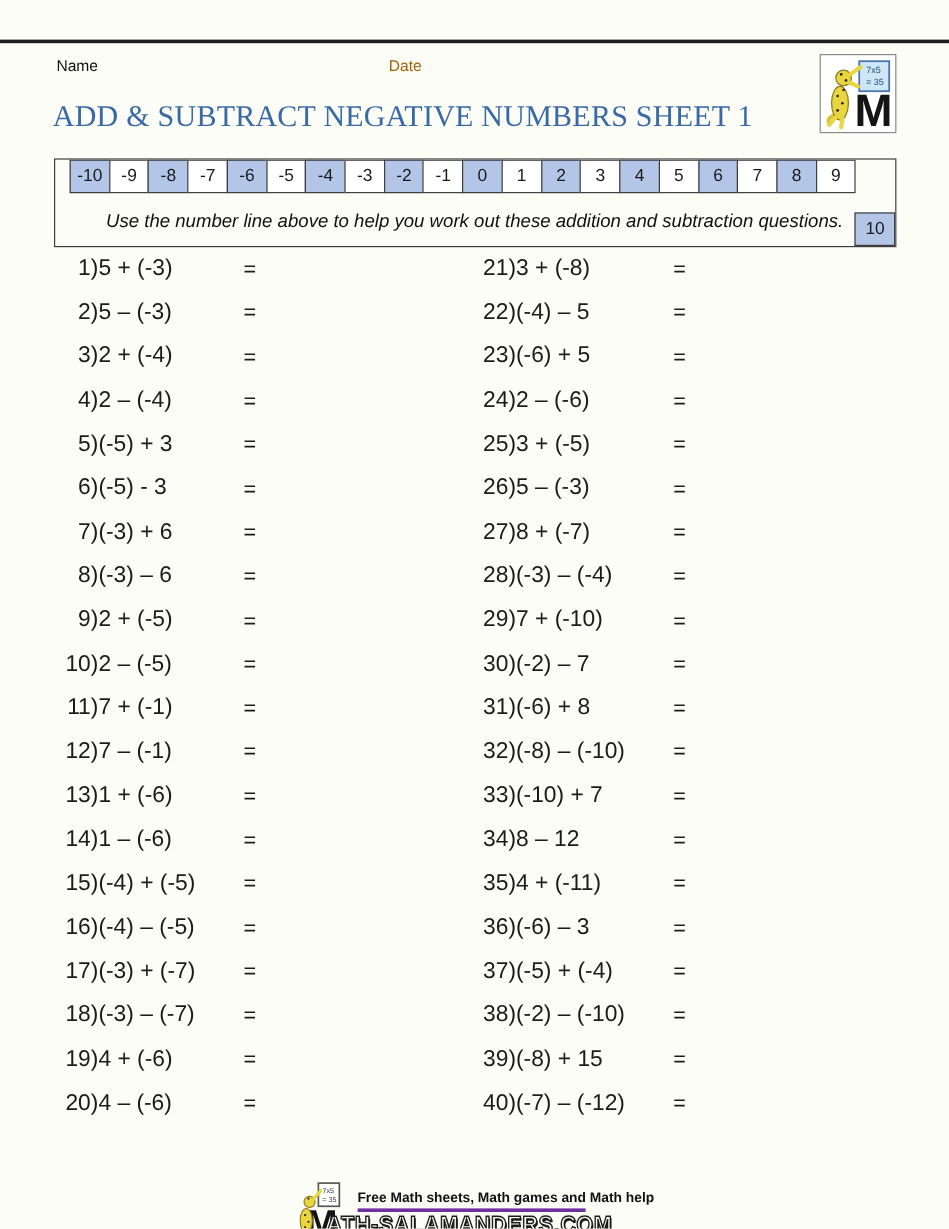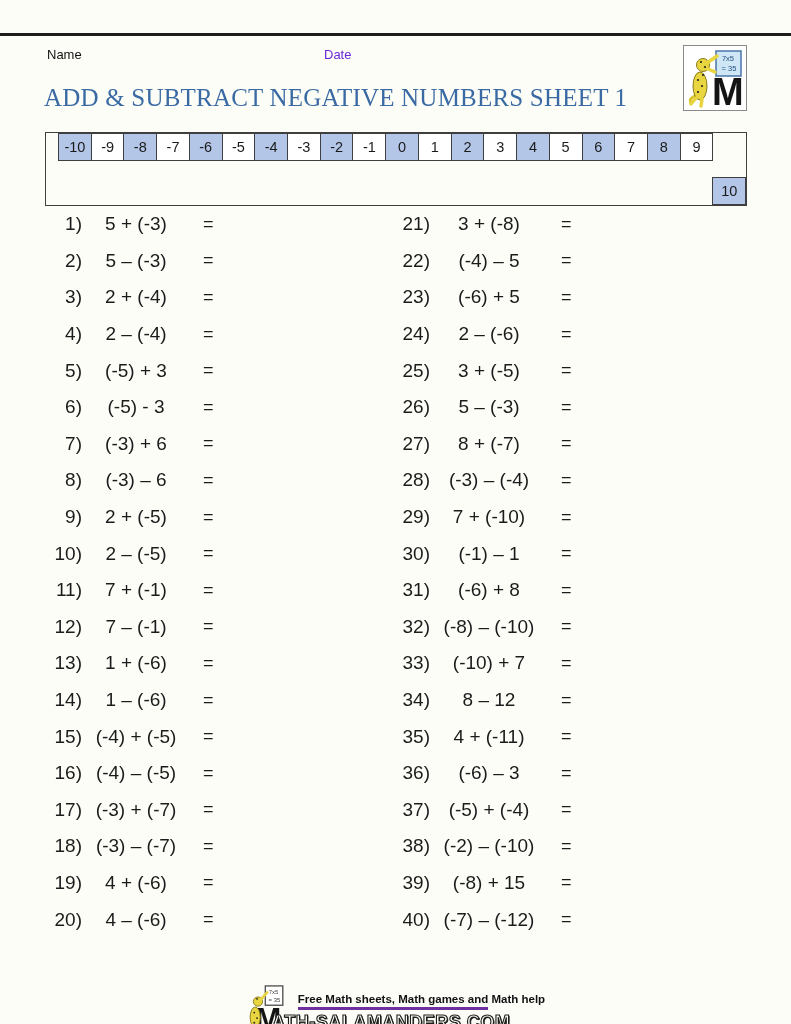--- a/index.html
+++ b/index.html
@@ -2,21 +2,21 @@
 <html><head>
 <meta charset="utf-8">
 <style>
   html,body{margin:0;padding:0;background:#fdfdf8;}
   .page{position:relative;width:791px;height:1024px;background:#fdfdf8;
         font-family:"Liberation Sans",sans-serif;overflow:hidden;}
 
   .top-rule{position:absolute;top:33px;left:0;width:791px;height:3px;background:#1e1e1e;}
 
   .name-label{position:absolute;left:47px;top:47px;font-size:13px;color:#111;}
-  .date-label{position:absolute;left:324px;top:47px;font-size:13px;color:#6d28d9;}
+  .date-label{position:absolute;left:324px;top:47px;font-size:13px;color:#a16207;}
 
   .logo-box{position:absolute;left:683px;top:45px;width:64px;height:66px;
             border:1px solid #8a8a8a;background:#fff;box-sizing:border-box;
             display:flex;align-items:center;justify-content:center;}
 
   .title{position:absolute;left:44px;top:84px;font-family:"Liberation Serif",serif;
          font-size:25px;color:#3a6aa3;letter-spacing:.2px;white-space:nowrap;}
 
   .number-line{position:absolute;left:45px;top:132px;width:700px;display:flex;
                border:1px solid #3f3f3f;}
@@ -26,21 +26,21 @@
   .nl-cell:first-child{margin-left:12px;}
 
   .instruction{position:absolute;left:0;top:176px;width:791px;text-align:center;
                font-size:15.5px;font-style:italic;color:#101010;}
 
   .col{position:absolute;top:206px;}
   #col-left{left:37px;}
   #col-right{left:385px;}
   .prob-row{height:36.6px;display:flex;align-items:center;font-size:19px;color:#1b1b1b;}
   .qnum{width:45px;text-align:right;white-space:nowrap;}
-  .expr{width:108px;text-align:center;white-space:nowrap;}
+  .expr{width:108px;text-align:left;white-space:nowrap;}
   #col-right .expr{width:118px;}
   .eq{margin-left:13px;font-size:18px;}
   .answer{width:70px;height:24px;}
 
   .footer{position:absolute;top:956px;left:0;width:791px;display:flex;
           justify-content:center;align-items:flex-end;}
   .footer-logo{width:46px;height:48px;flex:none;}
   .footer-text{display:flex;flex-direction:column;margin-left:-20px;margin-top:37px;}
   .tagline{font-size:11.5px;font-weight:bold;color:#111;padding-left:26px;white-space:nowrap;}
   .purple-rule{height:3px;background:#7030a0;margin:2px 0 0 26px;width:190px;}
@@ -102,20 +102,21 @@
       <div class="nl-cell">3</div>
       <div class="nl-cell" style="background: rgb(180, 198, 231);">4</div>
       <div class="nl-cell">5</div>
       <div class="nl-cell" style="background: rgb(180, 198, 231);">6</div>
       <div class="nl-cell">7</div>
       <div class="nl-cell" style="background: rgb(180, 198, 231);">8</div>
       <div class="nl-cell">9</div>
       <div class="nl-cell" style="background: rgb(180, 198, 231); margin-top: 44px;">10</div>
     </div>
 
+  <div class="instruction">Use the number line above to help you work out these addition and subtraction questions.</div>
 
   <div class="col" id="col-left">
       <div class="prob-row">
         <span class="qnum">1)</span>
         <span class="expr">5 + (-3)</span>
         <span class="eq">=</span>
         <span class="answer"></span>
       </div>
       <div class="prob-row">
         <span class="qnum">2)</span>
@@ -282,21 +283,21 @@
         <span class="answer"></span>
       </div>
       <div class="prob-row">
         <span class="qnum">29)</span>
         <span class="expr">7 + (-10)</span>
         <span class="eq">=</span>
         <span class="answer"></span>
       </div>
       <div class="prob-row">
         <span class="qnum">30)</span>
-        <span class="expr">(-1) – 1</span>
+        <span class="expr">(-2) – 7</span>
         <span class="eq">=</span>
         <span class="answer"></span>
       </div>
       <div class="prob-row">
         <span class="qnum">31)</span>
         <span class="expr">(-6) + 8</span>
         <span class="eq">=</span>
         <span class="answer"></span>
       </div>
       <div class="prob-row">

